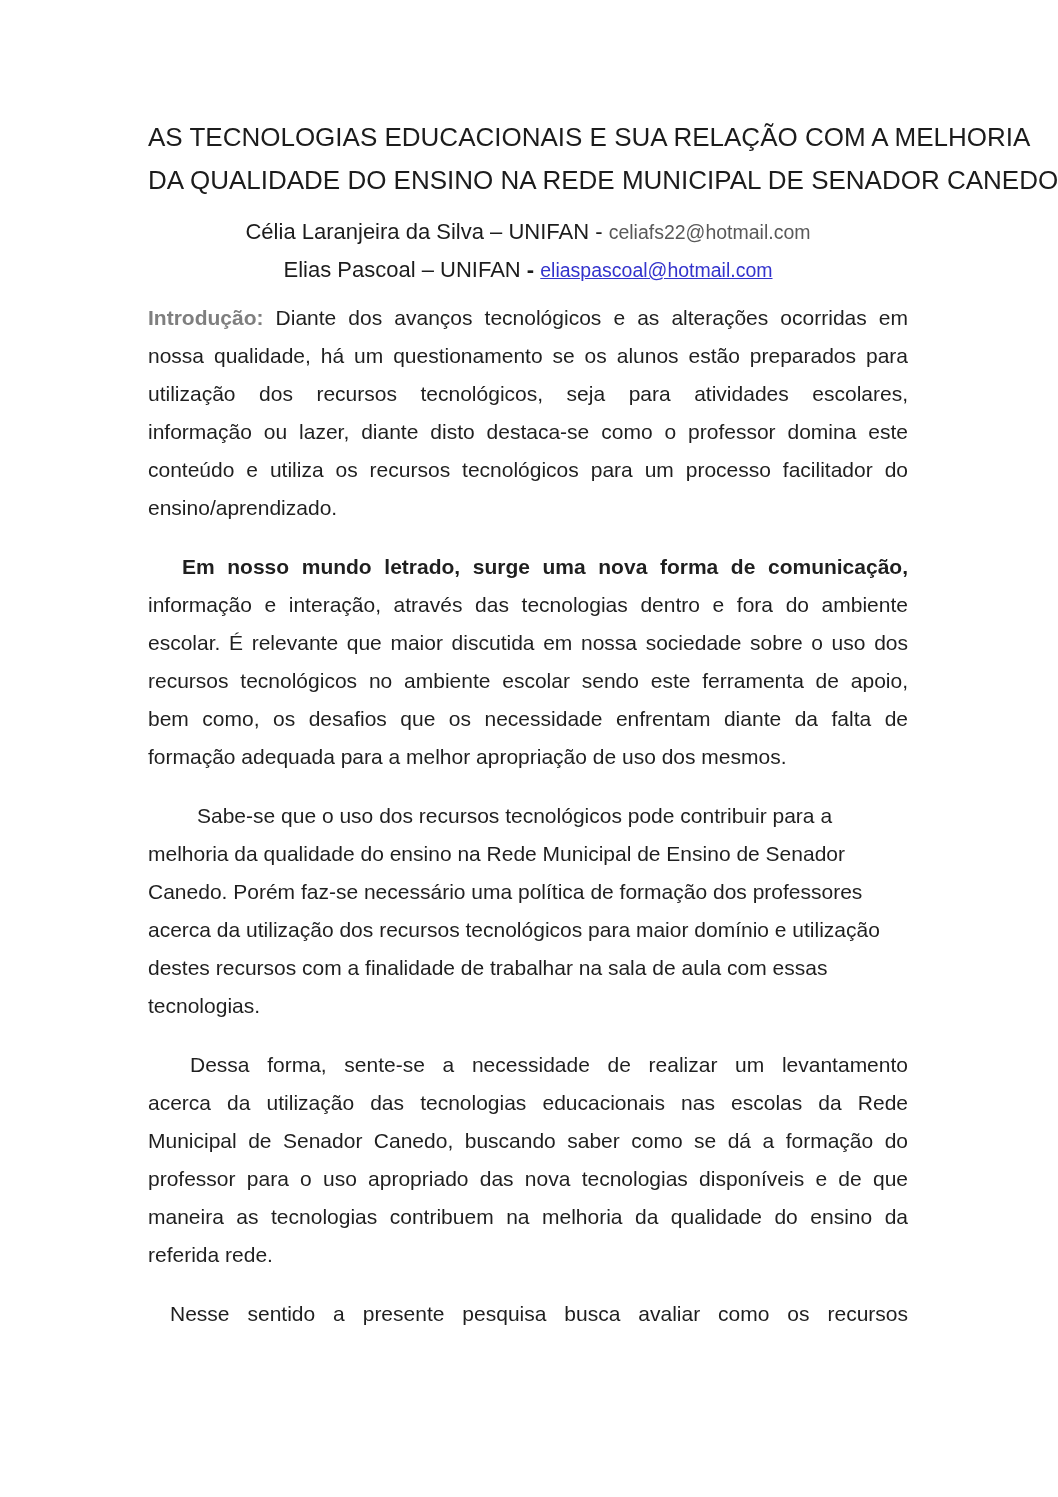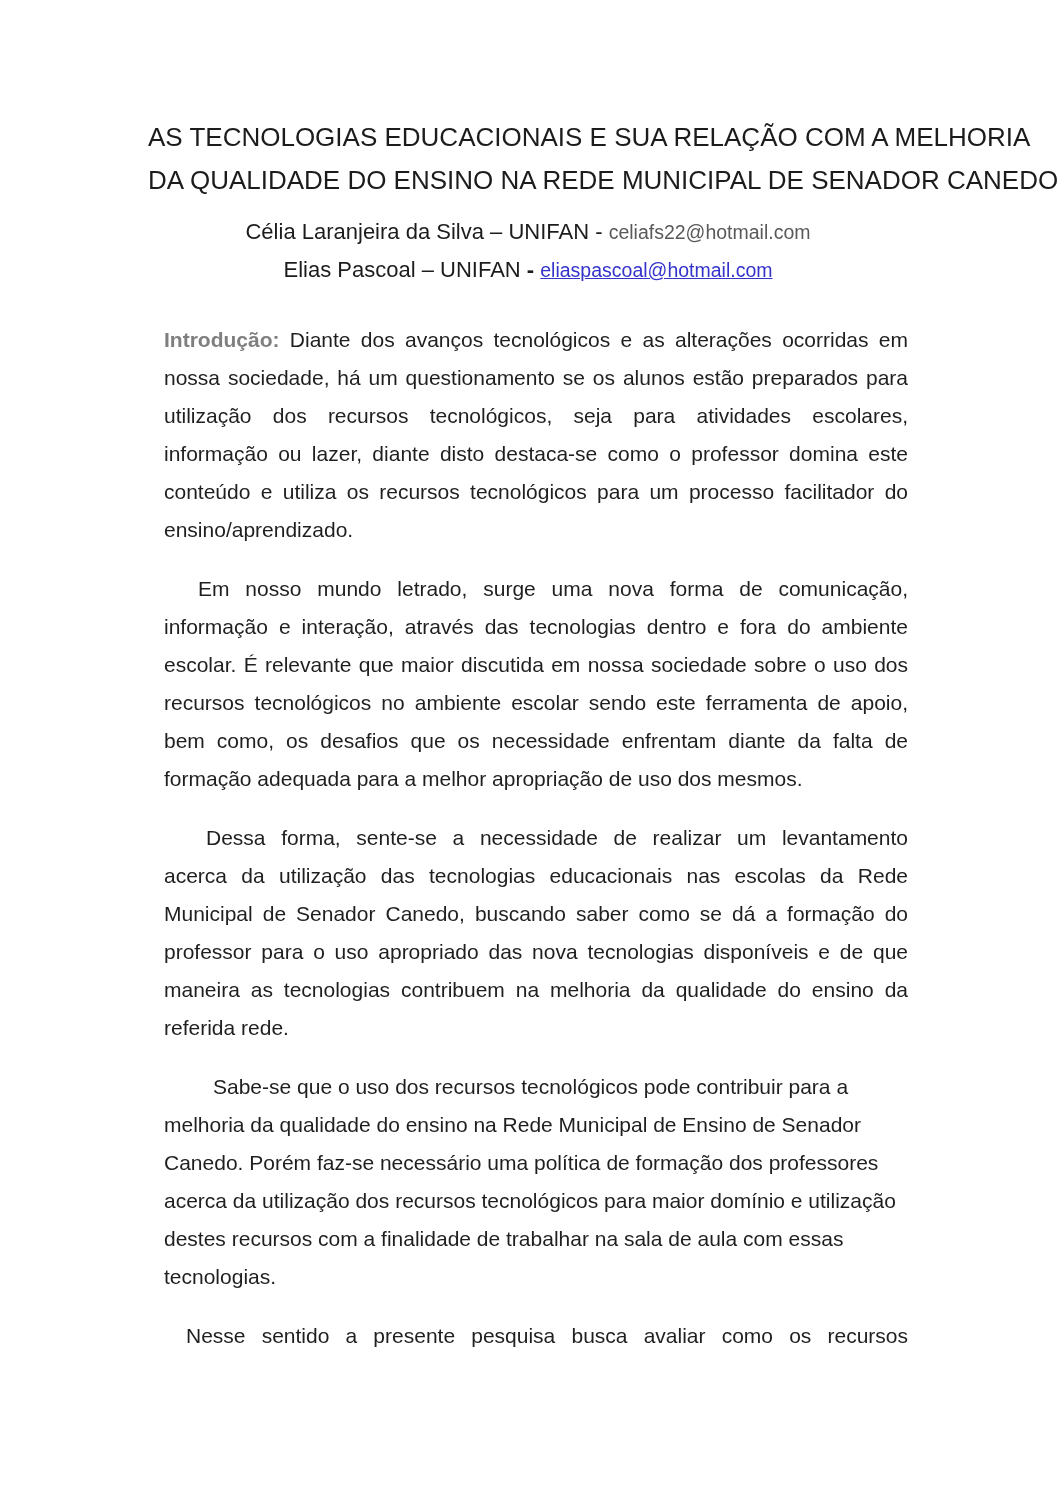--- a/index.html
+++ b/index.html
@@ -19,39 +19,39 @@
     overflow: hidden;
   }
   .title-block { margin-bottom: 11px; }
   .title-line {
     font-size: 26px;
     line-height: 43px;
     text-align: center;
     white-space: nowrap;
     color: #1c1c1c;
   }
-  .authors-block { margin-bottom: 32px; }
+  .authors-block { margin-bottom: 10px; }
   .author-line {
     font-size: 22px;
     line-height: 38px;
     text-align: center;
     white-space: nowrap;
     color: #1c1c1c;
   }
   .email-gray {
     color: #595959;
     font-size: 19.5px;
   }
   .sep-bold { font-weight: bold; }
   .email-link {
     color: #3333cc;
     font-size: 19.5px;
   }
   .body-text { }
-  .para { margin: 0 0 21px 16px; }
+  .para { margin: 0 0 21px 0; }
   .para:last-child { margin-bottom: 0; }
   .line {
     font-size: 21px;
     line-height: 38px;
     white-space: nowrap;
   }
   .para.justify .line {
     text-align: justify;
     text-align-last: justify;
   }
@@ -82,48 +82,48 @@
       <span>Célia Laranjeira da Silva – UNIFAN - </span><span class="email-gray">celiafs22@hotmail.com</span>
     </div>
     <div class="author-line">
       <span>Elias Pascoal – UNIFAN </span><span class="sep-bold">- </span><a class="email-link" href="#">eliaspascoal@hotmail.com</a>
     </div>
   </div>
 
   <div class="body-text">
       <div class="para justify">
         <div class="line"><span class="lead">Introdução:</span> Diante dos avanços tecnológicos e as alterações ocorridas em</div>
-        <div class="line">nossa sociedade, há um questionamento se os alunos estão preparados para</div>
+        <div class="line">nossa qualidade, há um questionamento se os alunos estão preparados para</div>
         <div class="line">utilização dos recursos tecnológicos, seja para atividades escolares,</div>
         <div class="line">informação ou lazer, diante disto destaca-se como o professor domina este</div>
         <div class="line">conteúdo e utiliza os recursos tecnológicos para um processo facilitador do</div>
         <div class="line last">ensino/aprendizado.</div>
       </div>
       <div class="para justify">
-        <div class="line" style="text-indent: 34px;">Em nosso mundo letrado, surge uma nova forma de comunicação,</div>
+        <div class="line" style="text-indent: 34px; font-weight: bold;">Em nosso mundo letrado, surge uma nova forma de comunicação,</div>
         <div class="line">informação e interação, através das tecnologias dentro e fora do ambiente</div>
         <div class="line">escolar. É relevante que maior discutida em nossa sociedade sobre o uso dos</div>
         <div class="line">recursos tecnológicos no ambiente escolar sendo este ferramenta de apoio,</div>
         <div class="line">bem como, os desafios que os necessidade enfrentam diante da falta de</div>
         <div class="line last">formação adequada para a melhor apropriação de uso dos mesmos.</div>
-      </div>
-      <div class="para justify">
-        <div class="line" style="text-indent: 42px;">Dessa forma, sente-se a necessidade de realizar um levantamento</div>
-        <div class="line">acerca da utilização das tecnologias educacionais nas escolas da Rede</div>
-        <div class="line">Municipal de Senador Canedo, buscando saber como se dá a formação do</div>
-        <div class="line">professor para o uso apropriado das nova  tecnologias disponíveis e de que</div>
-        <div class="line">maneira as tecnologias contribuem na melhoria da qualidade do ensino da</div>
-        <div class="line last">referida rede.</div>
       </div>
       <div class="para left">
         <div class="line" style="text-indent: 49px;">Sabe-se que o uso dos recursos tecnológicos pode contribuir para a</div>
         <div class="line">melhoria da qualidade do ensino na Rede Municipal de Ensino de Senador</div>
         <div class="line">Canedo. Porém faz-se necessário uma política de formação dos professores</div>
         <div class="line">acerca da utilização dos recursos tecnológicos para maior domínio e utilização</div>
         <div class="line">destes recursos com a finalidade de trabalhar na sala de aula com essas</div>
         <div class="line last">tecnologias.</div>
       </div>
       <div class="para justify">
+        <div class="line" style="text-indent: 42px;">Dessa forma, sente-se a necessidade de realizar um levantamento</div>
+        <div class="line">acerca da utilização das tecnologias educacionais nas escolas da Rede</div>
+        <div class="line">Municipal de Senador Canedo, buscando saber como se dá a formação do</div>
+        <div class="line">professor para o uso apropriado das nova  tecnologias disponíveis e de que</div>
+        <div class="line">maneira as tecnologias contribuem na melhoria da qualidade do ensino da</div>
+        <div class="line last">referida rede.</div>
+      </div>
+      <div class="para justify">
         <div class="line" style="text-indent: 22px;">Nesse sentido a presente pesquisa busca avaliar como os recursos</div>
       </div>
     </div>
 
 </div>
 
 </body></html>

